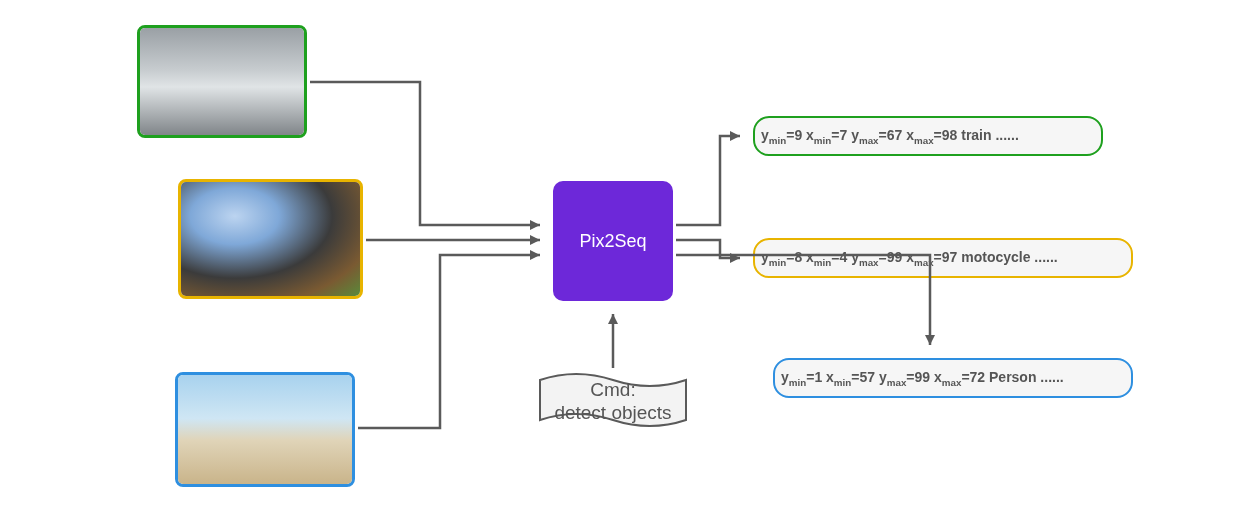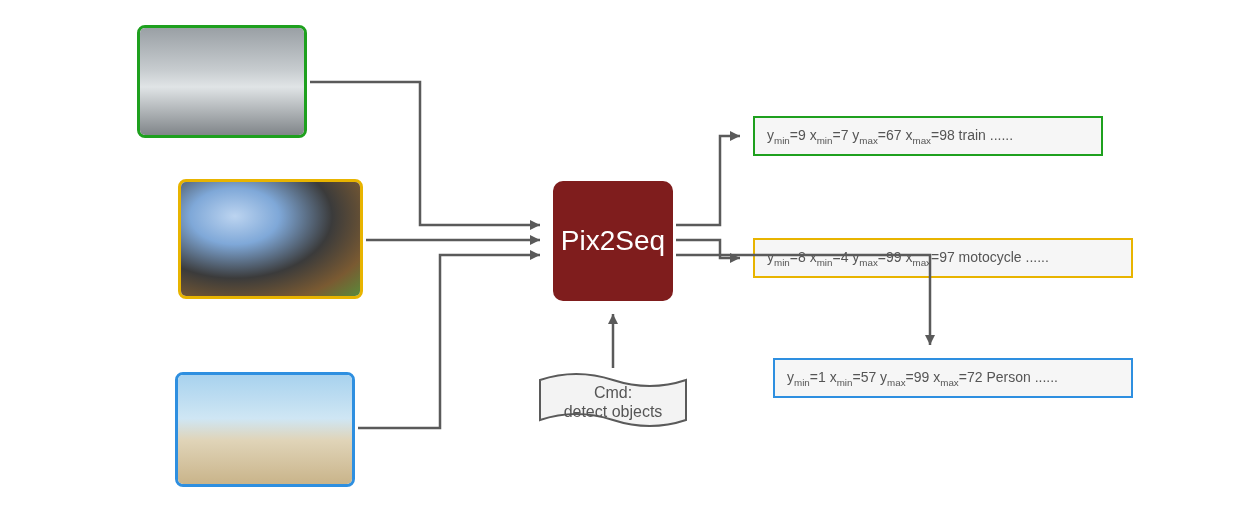--- a/index.html
+++ b/index.html
@@ -15,60 +15,61 @@
     border: 3px solid;
     border-radius: 8px;
     overflow: hidden;
   }
   .img-inner {
     width: 100%;
     height: 100%;
   }
   .model-box {
     position: absolute;
-    background: #7f1d1d;
+    background: #6d28d9;
     border-radius: 10px;
     color: #fff;
-    font-size: 28px;
+    font-size: 18px;
     display: flex;
     align-items: center;
     justify-content: center;
   }
   .cmd-box {
     position: absolute;
     width: 150px;
     height: 60px;
   }
   .cmd-shape {
     position: absolute;
     inset: 0;
   }
   .cmd-text {
     position: absolute;
     inset: 0;
     display: flex;
     flex-direction: column;
     align-items: center;
     justify-content: center;
-    font-size: 16px;
+    font-size: 19px;
     color: #555;
     line-height: 1.2;
     padding-top: 4px;
   }
   .out-box {
     position: absolute;
     border: 2px solid;
-    border-radius: 0;
+    border-radius: 16px;
     background: #f6f6f6;
     font-size: 14px;
     color: #555;
     display: flex;
     align-items: center;
-    padding: 0 12px;
+    padding: 0 6px;
     white-space: nowrap;
+    font-weight: bold;
   }
   .out-box sub {
     font-size: 0.7em;
     vertical-align: sub;
   }
   svg.arrow {
     position: absolute;
     overflow: visible;
     pointer-events: none;
   }

